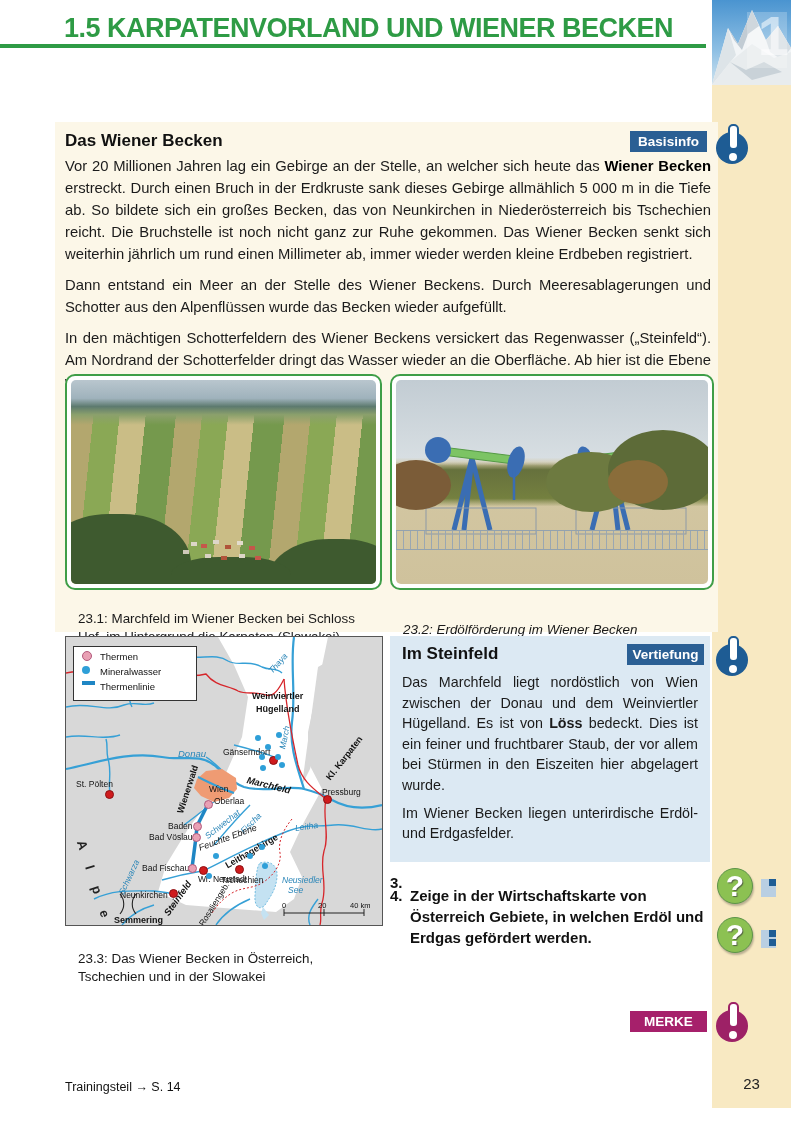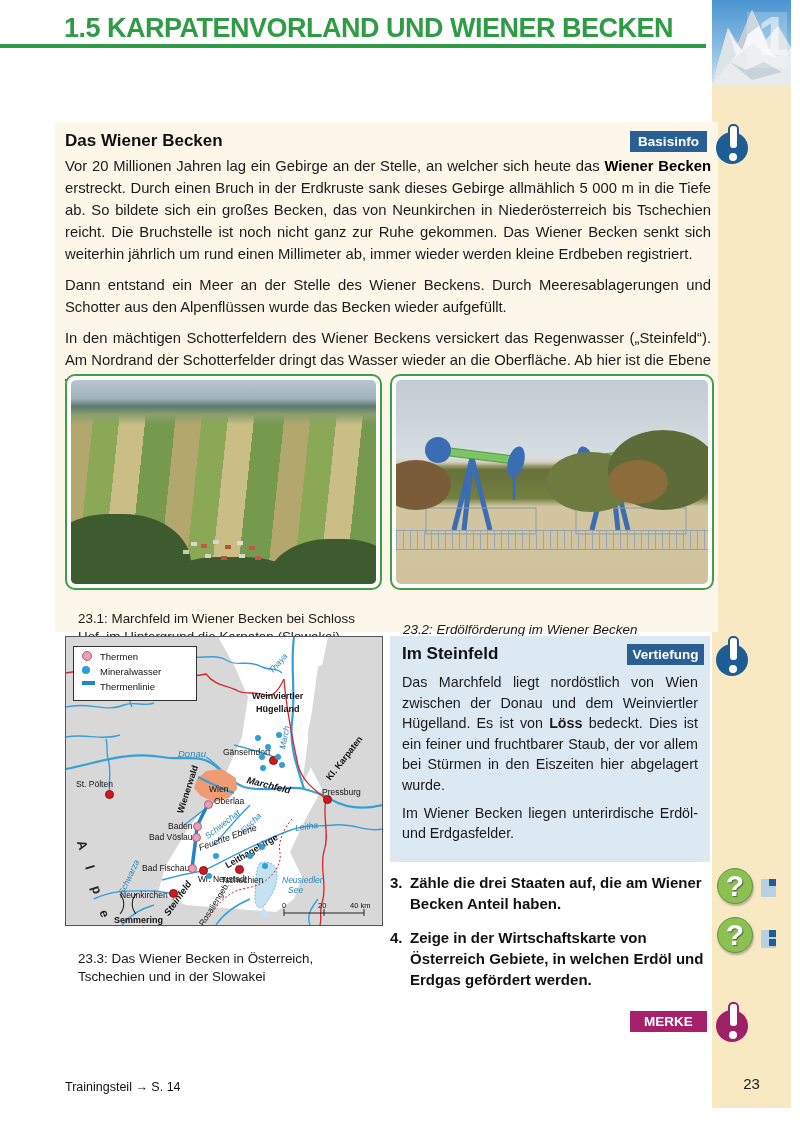--- a/index.html
+++ b/index.html
@@ -344,21 +344,20 @@
   <div class="badge" style="left:627px;top:644px;">Vertiefung</div>
   <div class="excl" style="left:716px;top:636px;">
     <div class="circ"></div>
       <div class="stem"></div>
       <div class="pt"></div>
   </div>
 
   <div class="questions">
     <div class="q">
       <span class="qnum">3.</span>
-      <span>Zähle die drei Staaten auf, die am Wiener Becken Anteil haben.</span>
     </div>
     <div class="q">
       <span class="qnum">4.</span>
       <span>Zeige in der Wirtschaftskarte von Österreich Gebiete, in welchen Erdöl und Erdgas gefördert werden.</span>
     </div>
   </div>
   <div class="qmark" style="left:717px;top:868px;">?</div>
   <div class="task-icon" style="left:761px;top:879px;">
     <div class="sq" style="right:0;top:0;"></div>
   </div>

